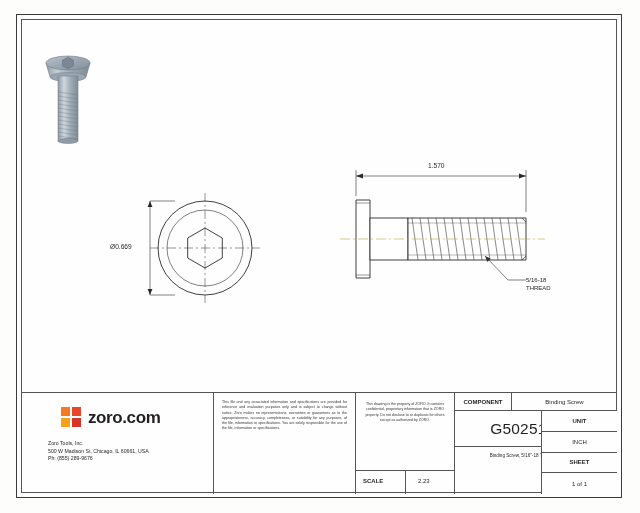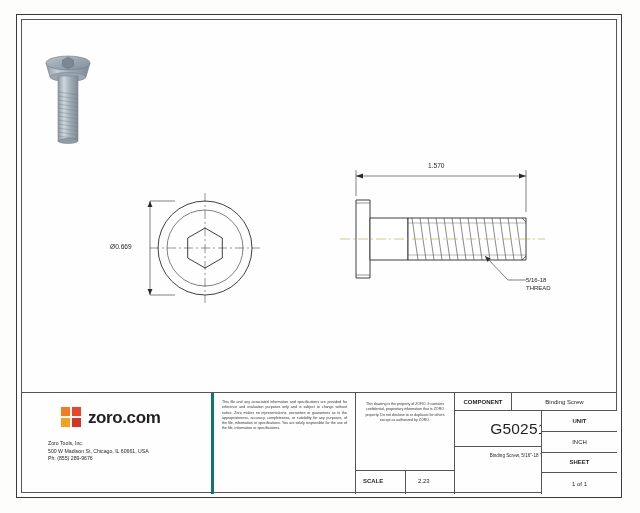--- a/index.html
+++ b/index.html
@@ -75,21 +75,21 @@
     top: 392px;
     width: 596px;
     height: 101px;
     border-top: 1px solid #555;
     box-sizing: border-box;
   }
   .tb-logo-cell {
     position: absolute;
     left: 0; top: 0;
     width: 193px; height: 101px;
-    border-right: 3px solid #0f766e;
+    border-right: 1px solid #0f766e;
     box-sizing: border-box;
   }
   .zoro-logo {
     position: absolute;
     left: 40px;
     top: 14px;
     display: flex;
     align-items: center;
   }
   .zoro-mark {

